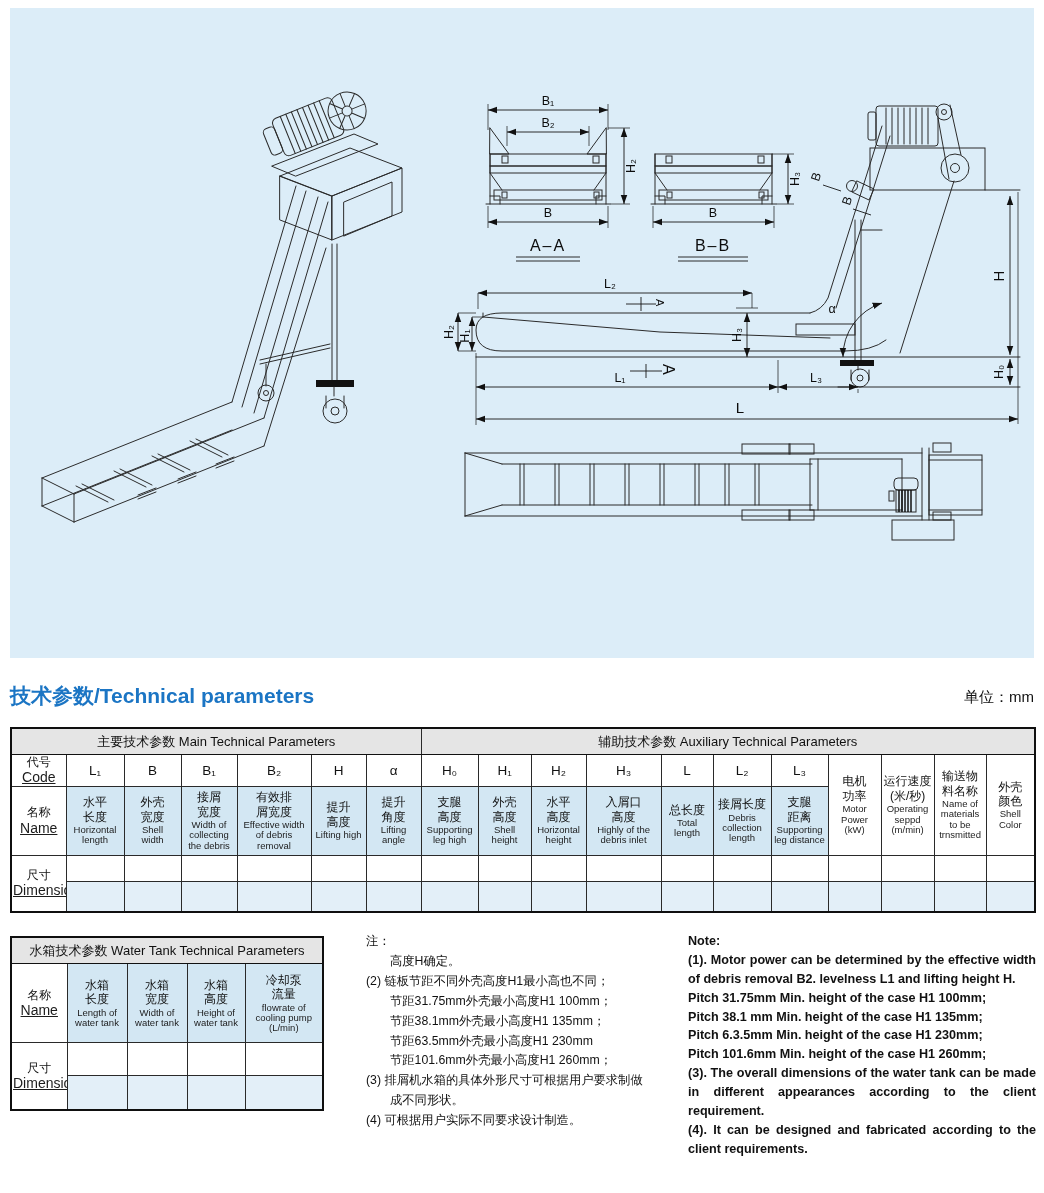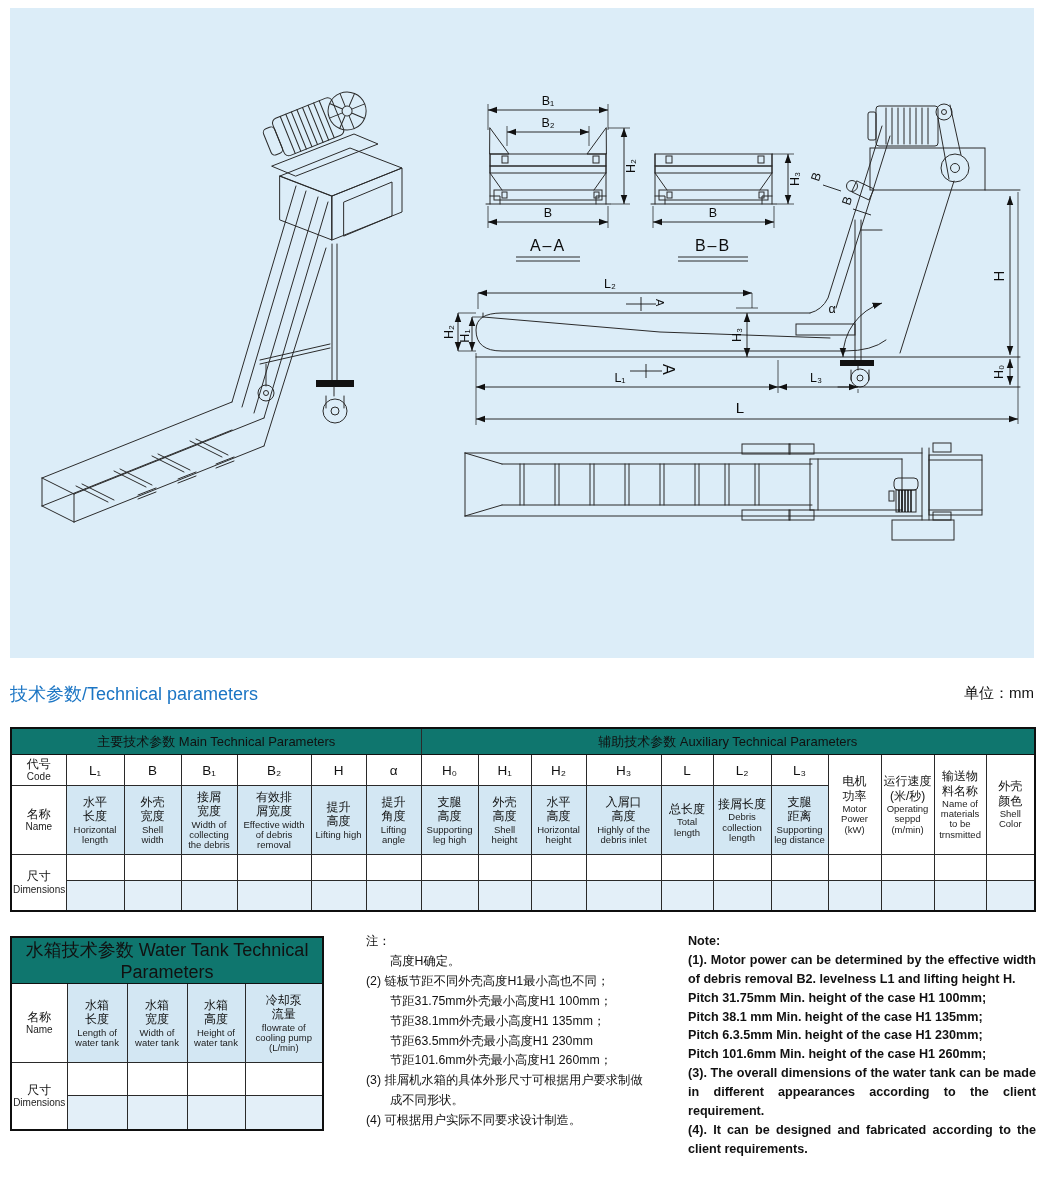--- a/index.html
+++ b/index.html
@@ -14,42 +14,42 @@
   .lnf{stroke:#2b2b2b;stroke-width:1;fill:none;}
   .dk{fill:#111;stroke:none;}
   .dim{stroke:#161616;stroke-width:0.9;fill:none;}
   .wit{stroke:#161616;stroke-width:0.7;fill:none;}
   .dlab{font-size:12.5px;}
   .dbig{font-size:15px;}
   .seclab{font-size:16px;letter-spacing:2px;}
 
   
   .titlerow{position:absolute;left:10px;top:682px;width:1024px;display:flex;justify-content:space-between;align-items:flex-end;}
-  .title{font-size:18px;color:#1b75c4;font-weight:400;}
+  .title{font-size:21px;color:#1b75c4;font-weight:700;}
   .unit{font-size:15px;color:#111;padding-bottom:3px;}
 
   
   table{border-collapse:collapse;table-layout:fixed;}
   .mtable{position:absolute;left:10px;top:727px;width:1024px;border:2px solid #0f0f0f;}
   .wtable{position:absolute;left:10px;top:936px;width:312px;border:2px solid #0f0f0f;}
   td{border:1px solid #2a2a2a;text-align:center;vertical-align:middle;padding:0 1px;overflow:hidden;}
-  .ghead td{background:#0f766e;font-size:13px;height:25px;border-bottom:1.5px solid #111;}
+  .ghead td{background:#e5e5e5;font-size:13px;height:25px;border-bottom:1.5px solid #111;}
   .coderow td{height:30px;font-size:13.5px;background:#fff;margin-top:14px;}
   .namerow td{height:68px;background:#d3e7f3;}
   .dimrow1 td{height:25px;background:#fff;}
   .dimrow2 td{height:29px;background:#e3eff8;}
   td.rowlab{background:#fff;}
   .zh{font-size:12px;line-height:1.2;white-space:pre-line;}
   .en{font-size:9.5px;line-height:1.08;white-space:pre-line;margin-top:1px;color:#1c1c1c;}
-  .rowlab .en{font-size:10px;}
+  .rowlab .en{font-size:14px;text-decoration:underline;}
   .spancell{background:#d3e7f3;}
   .wtable .namerow td{height:78px;}
   .wtable .dimrow1 td{height:32px;}
   .wtable .dimrow2 td{height:33px;}
-  .wtable .ghead td{font-size:18px;}
+  .wtable .ghead td{font-size:13px;}
 
   
   .notes-zh{position:absolute;left:366px;top:932px;width:322px;font-size:12.3px;line-height:1.62;}
   .nz-line{white-space:normal;}
   .nz-line.ind{padding-left:24px;}
   .notes-en{position:absolute;left:688px;top:932px;width:348px;font-size:12.6px;line-height:1.5;}
   .ne-line{text-align:justify;margin:0;font-weight:bold;}
 </style>
 </head>
 <body>

